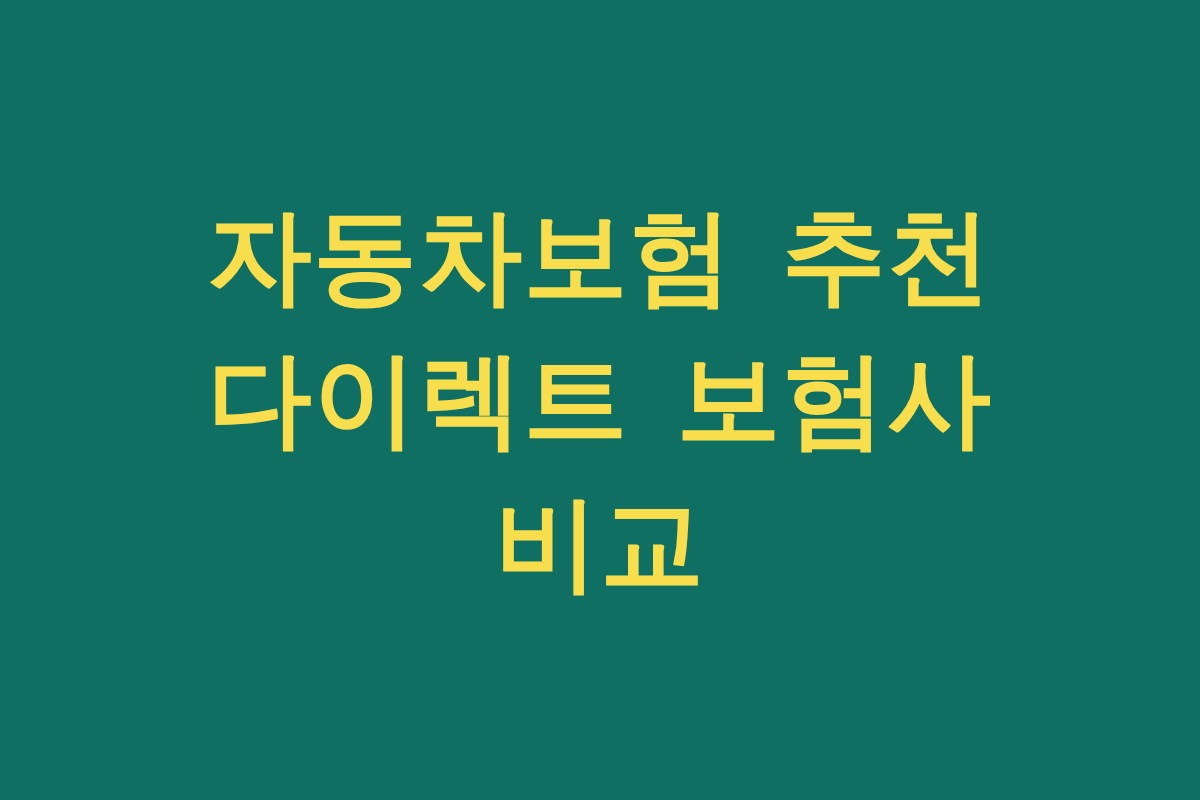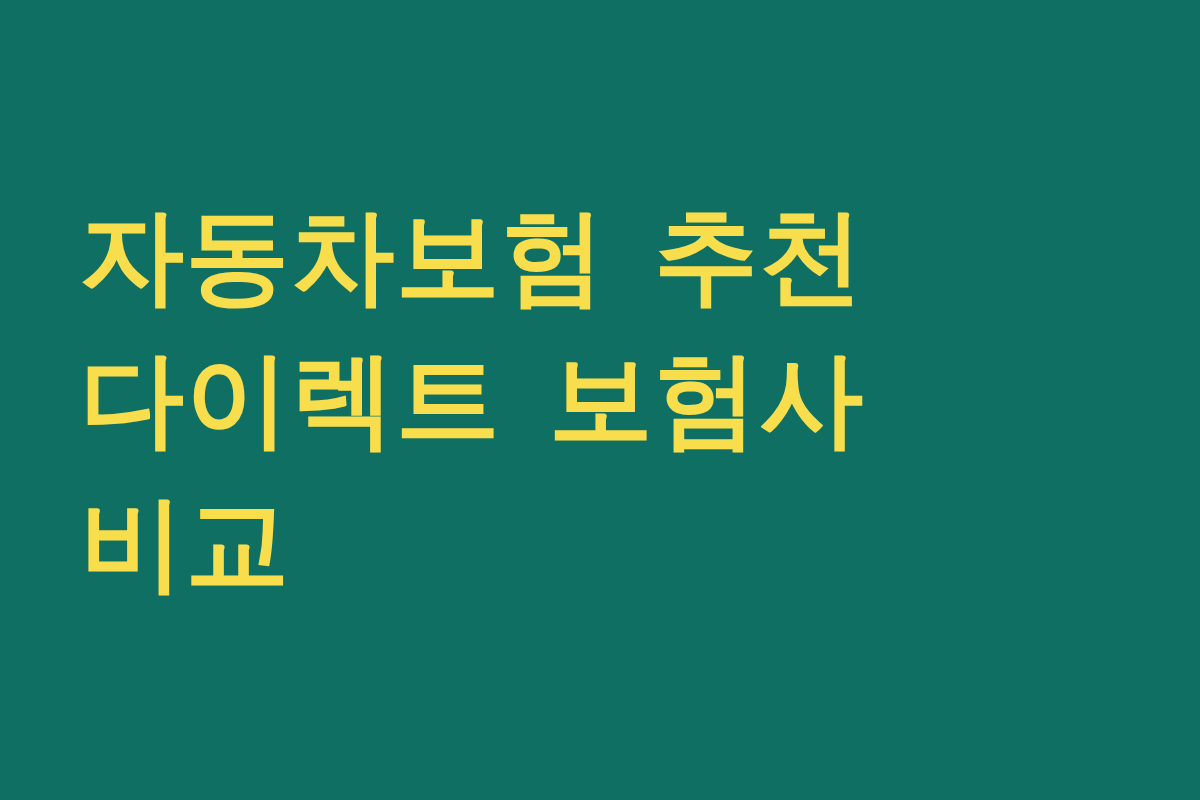--- a/index.html
+++ b/index.html
@@ -22,20 +22,21 @@
     display: flex;
     align-items: center;
     justify-content: center;
     background-color: #0f6f62;
   }
 
   #headline {
     width: 1040px;
     margin: 0;
     padding: 0;
+    text-align: center;
     font-family: "DejaVu Sans", "Liberation Sans", sans-serif;
     font-size: 104px;
     font-weight: 700;
     line-height: 1.38;
     letter-spacing: 0.012em;
     word-spacing: 0.10em;
     color: #f8de4c;
     white-space: normal;
     word-break: keep-all;
     overflow-wrap: break-word;

